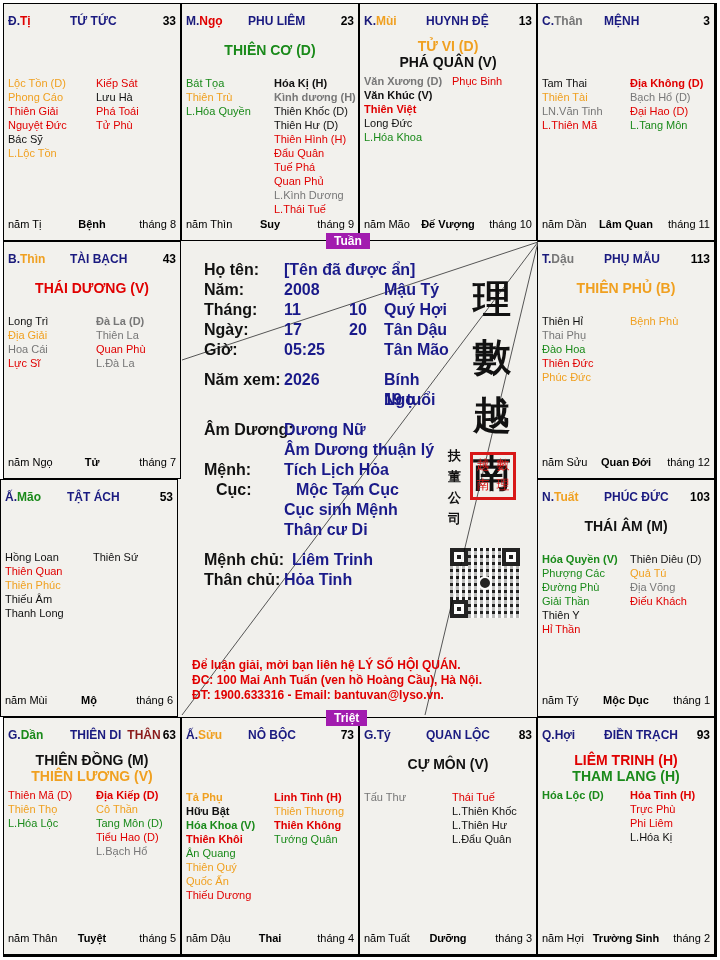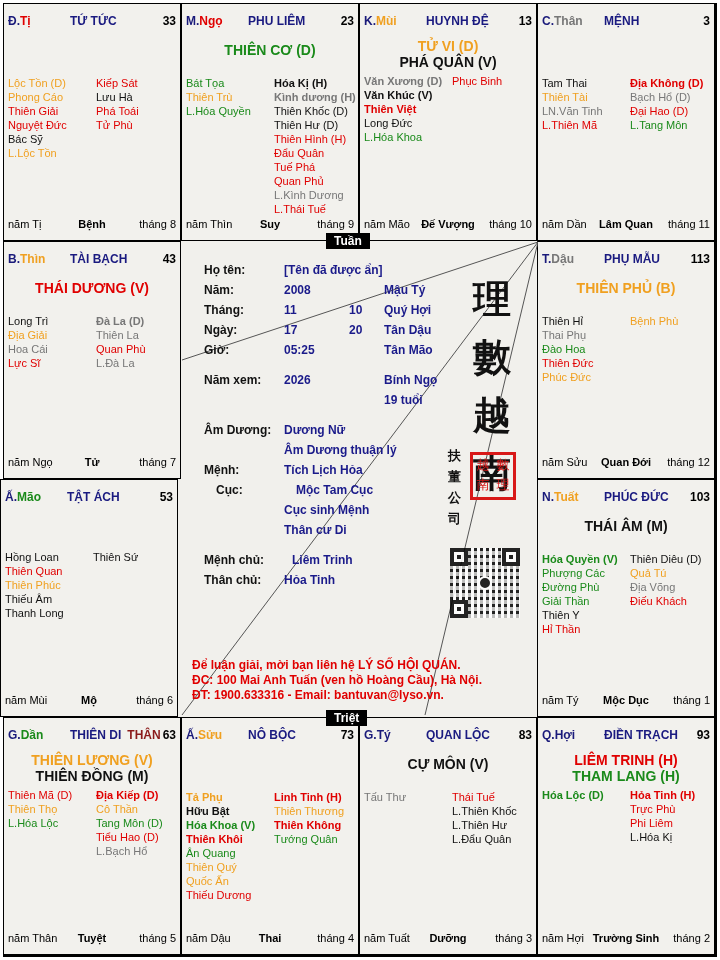--- a/index.html
+++ b/index.html
@@ -15,23 +15,23 @@
   .main { position: absolute; top: 38px; left: 0; right: 0; text-align: center; font-size: 14px; font-weight: bold; line-height: 16px; }
   .stars { position: absolute; top: 72px; left: 4px; right: 4px; }
   .col { position: absolute; top: 0; line-height: 14px; font-size: 11px; white-space: nowrap; }
   .col.l { left: 0; }
   .col.r { left: 88px; }
   .b { font-weight: bold; }
   .ftr { position: absolute; bottom: 8px; left: 4px; right: 4px; height: 14px; font-size: 11px; }
   .ftr .y { position: absolute; left: 0; }
   .ftr .st { position: absolute; left: 0; right: 0; text-align: center; font-weight: bold; }
   .ftr .m { position: absolute; right: 0; }
-  .label-box { position: absolute; background: #000000; color: #fff; font-weight: bold; font-size: 12px; padding: 1px 8px; z-index: 5; }
+  .label-box { position: absolute; background: #a21caf; color: #fff; font-weight: bold; font-size: 12px; padding: 1px 8px; z-index: 5; }
   #center { position: absolute; left: 180px; top: 240px; width: 358px; height: 478px; }
-  .info { position: absolute; font-size: 12px; font-weight: bold; color: #111; line-height: 20px; }
+  .info { position: absolute; font-size: 16px; font-weight: bold; color: #111; line-height: 20px; }
   .info .v { color: #1a1a8a; }
   .contact { position: absolute; left: 12px; top: 418px; color: #e00000; font-size: 12px; font-weight: bold; line-height: 15px; }
   .calli { position: absolute; left: 288px; top: 30px; width: 48px; font-family: "DejaVu Serif", serif; font-size: 38px; font-weight: bold; line-height: 58px; color: #111; text-align: center; }
   .seal { position: absolute; left: 290px; top: 212px; width: 46px; height: 48px; border: 3px solid #d81818; color: #d81818; font-size: 13px; line-height: 20px; text-align: center; font-family: "DejaVu Serif", serif; }
   .small-calli { position: absolute; left: 268px; top: 205px; width: 18px; font-size: 13px; line-height: 21px; font-family: "DejaVu Serif", serif; font-weight: bold; color: #111; }
   .qr { position: absolute; left: 270px; top: 308px; width: 70px; height: 70px; background: repeating-linear-gradient(90deg,#000 0 3px,#fff 3px 6px), #fff; opacity: 0.85; }
   .qr-inner { position: absolute; inset: 0; background: repeating-linear-gradient(0deg, rgba(255,255,255,0.7) 0 4px, rgba(0,0,0,0) 4px 7px); }
   .finder { position: absolute; width: 18px; height: 18px; border: 4px solid #000; background: #fff; }
   .finder::after { content: ""; position: absolute; left: 3px; top: 3px; width: 4px; height: 4px; background: #000; }
   svg.lines { position: absolute; left: 0; top: 0; pointer-events: none; }
@@ -271,22 +271,22 @@
         <span class="m">tháng 1</span>
       </div>
     </div>
     <div class="cell" style="left: 3px; top: 717px;">
       <div class="hdr">
         <span class="br"><span class="stem">G.</span><span style="color:#1a8a1a">Dần</span></span>
         <span class="nm">THIÊN DI</span>
         <span class="num"><span class="than">THÂN</span><span>63</span></span>
       </div>
       <div class="main" style="top:34px">
+        <div style="color:#111111">THIÊN ĐỒNG (M)</div>
         <div style="color:#f0a020">THIÊN LƯƠNG (V)</div>
-        <div style="color:#111111">THIÊN ĐỒNG (M)</div>
       </div>
       <div class="stars" style="top:70px">
         <div class="col l">
           <div class="" style="color:#e00000">Thiên Mã (D)</div>
           <div class="" style="color:#f0a020">Thiên Thọ</div>
           <div class="" style="color:#1a8a1a">L.Hóa Lộc</div>
         </div>
         <div class="col r">
           <div class="b" style="color:#e00000">Địa Kiếp (D)</div>
           <div class="" style="color:#f0a020">Cô Thần</div>

